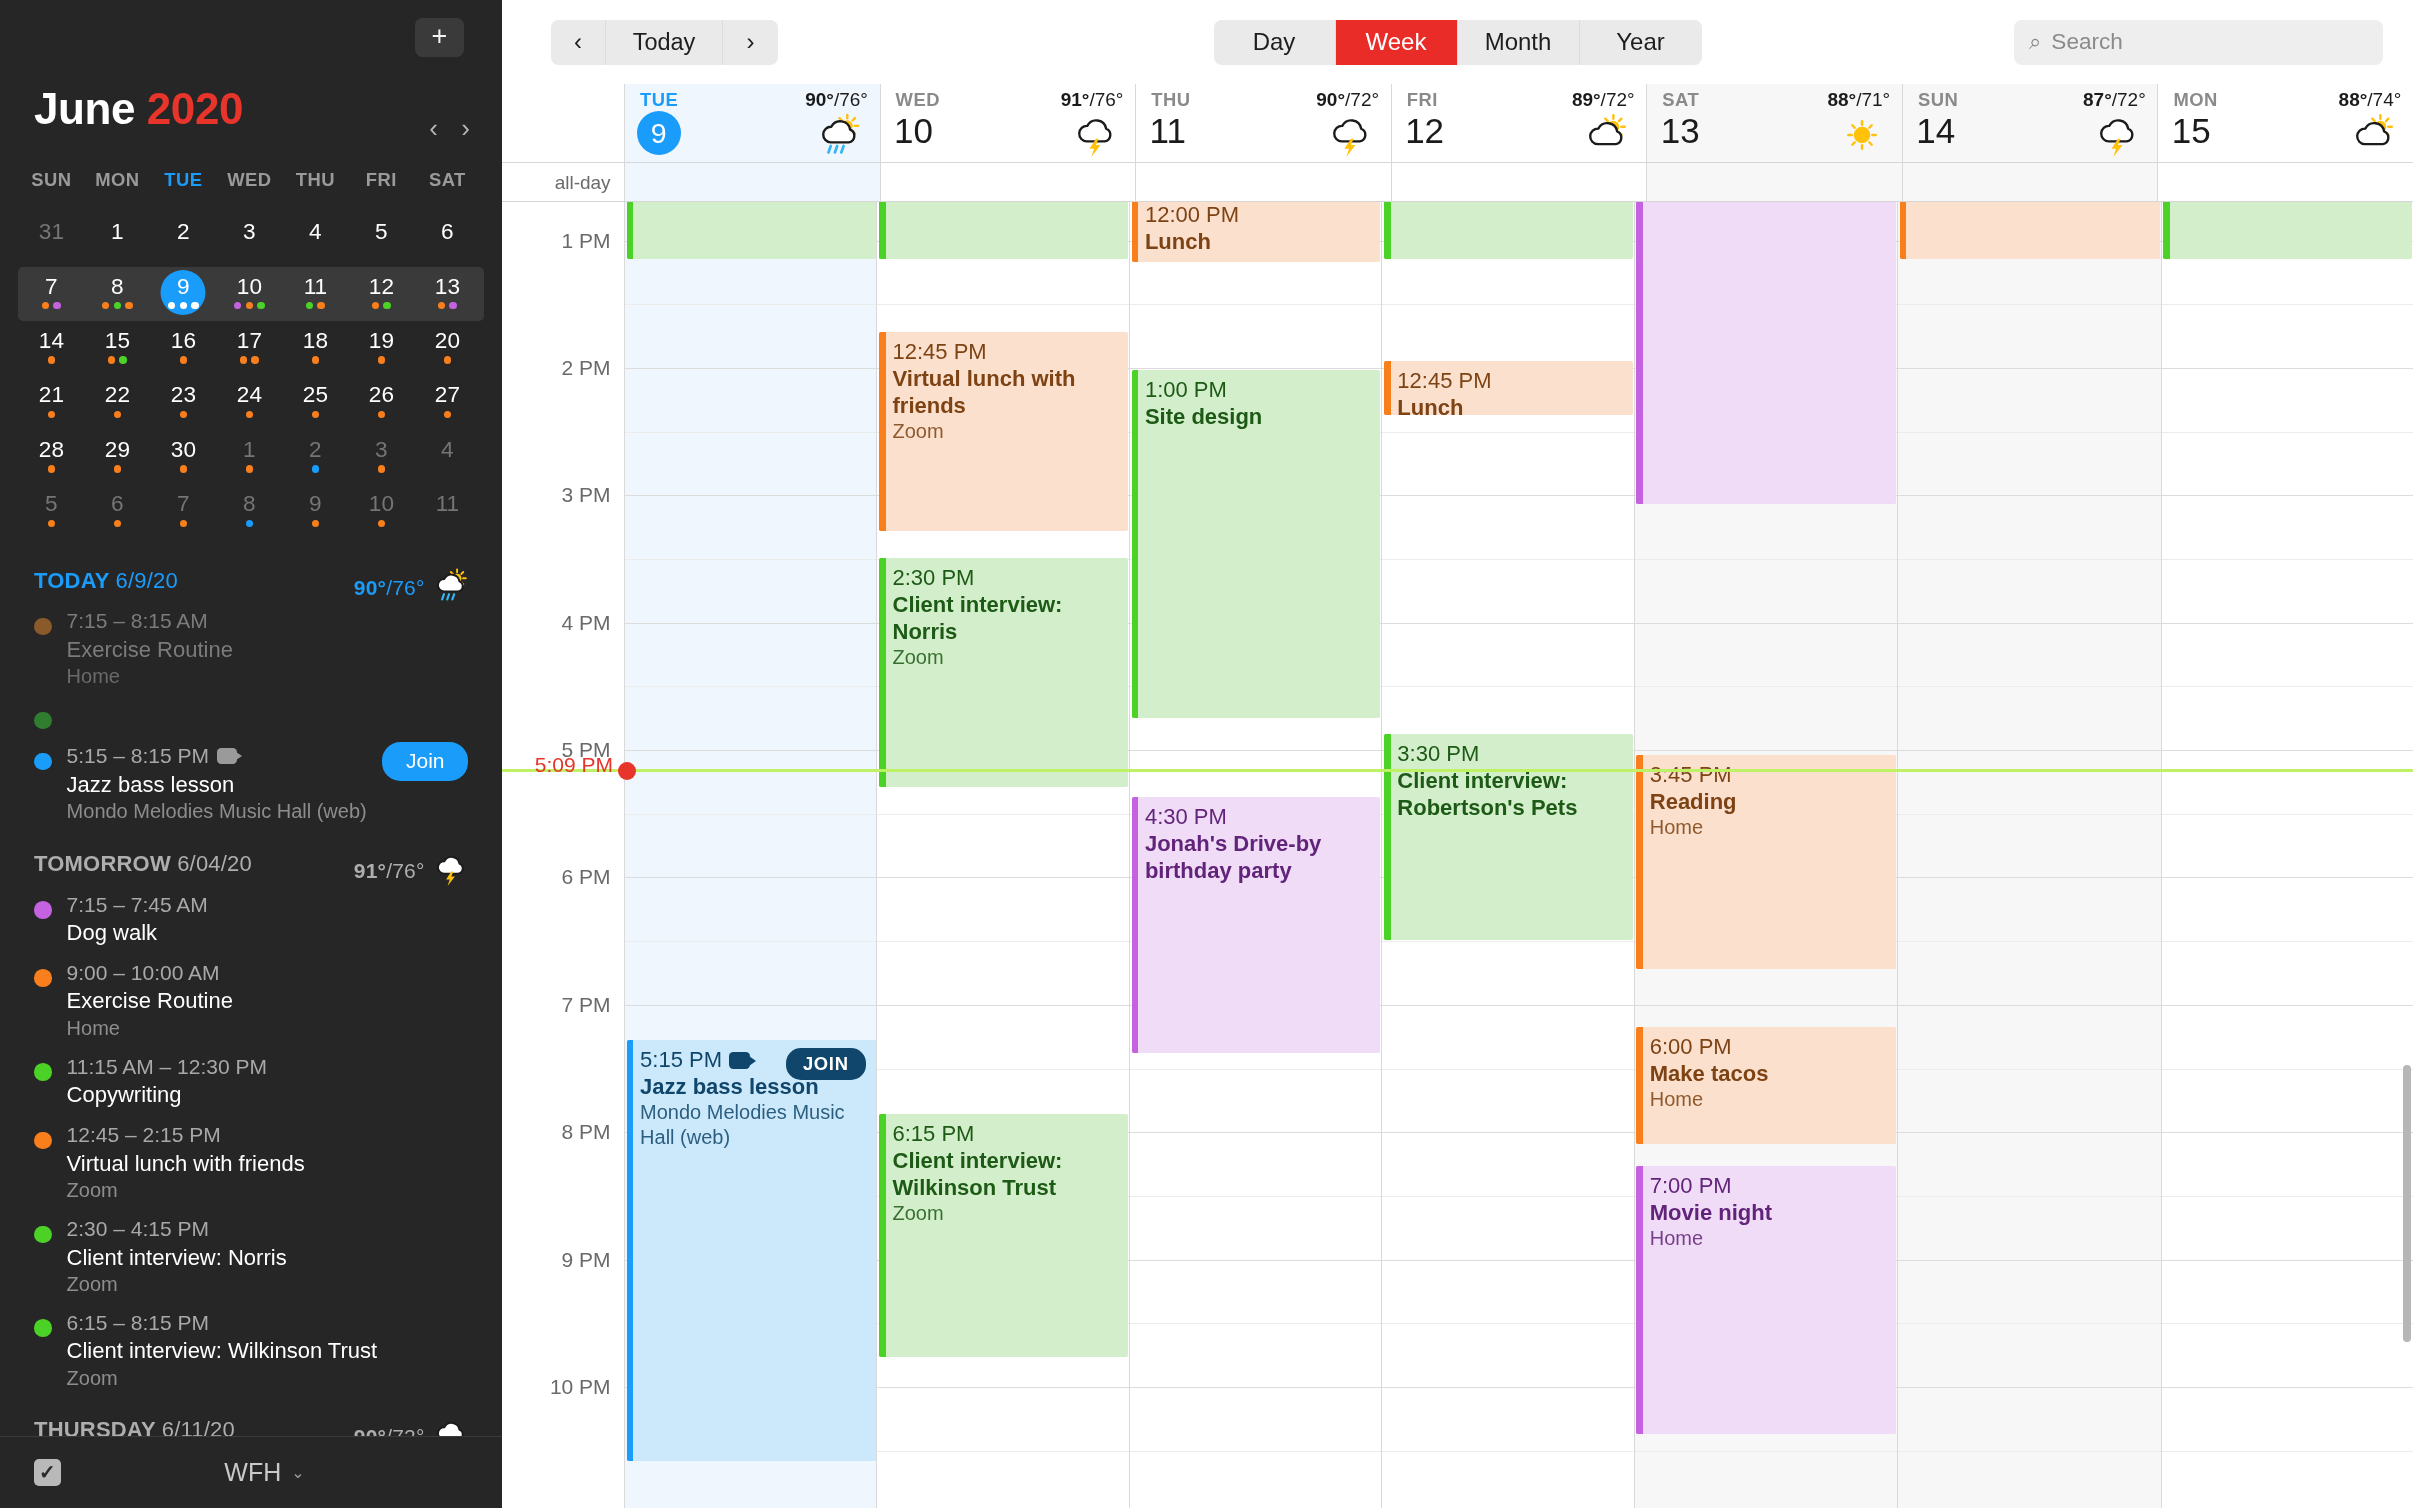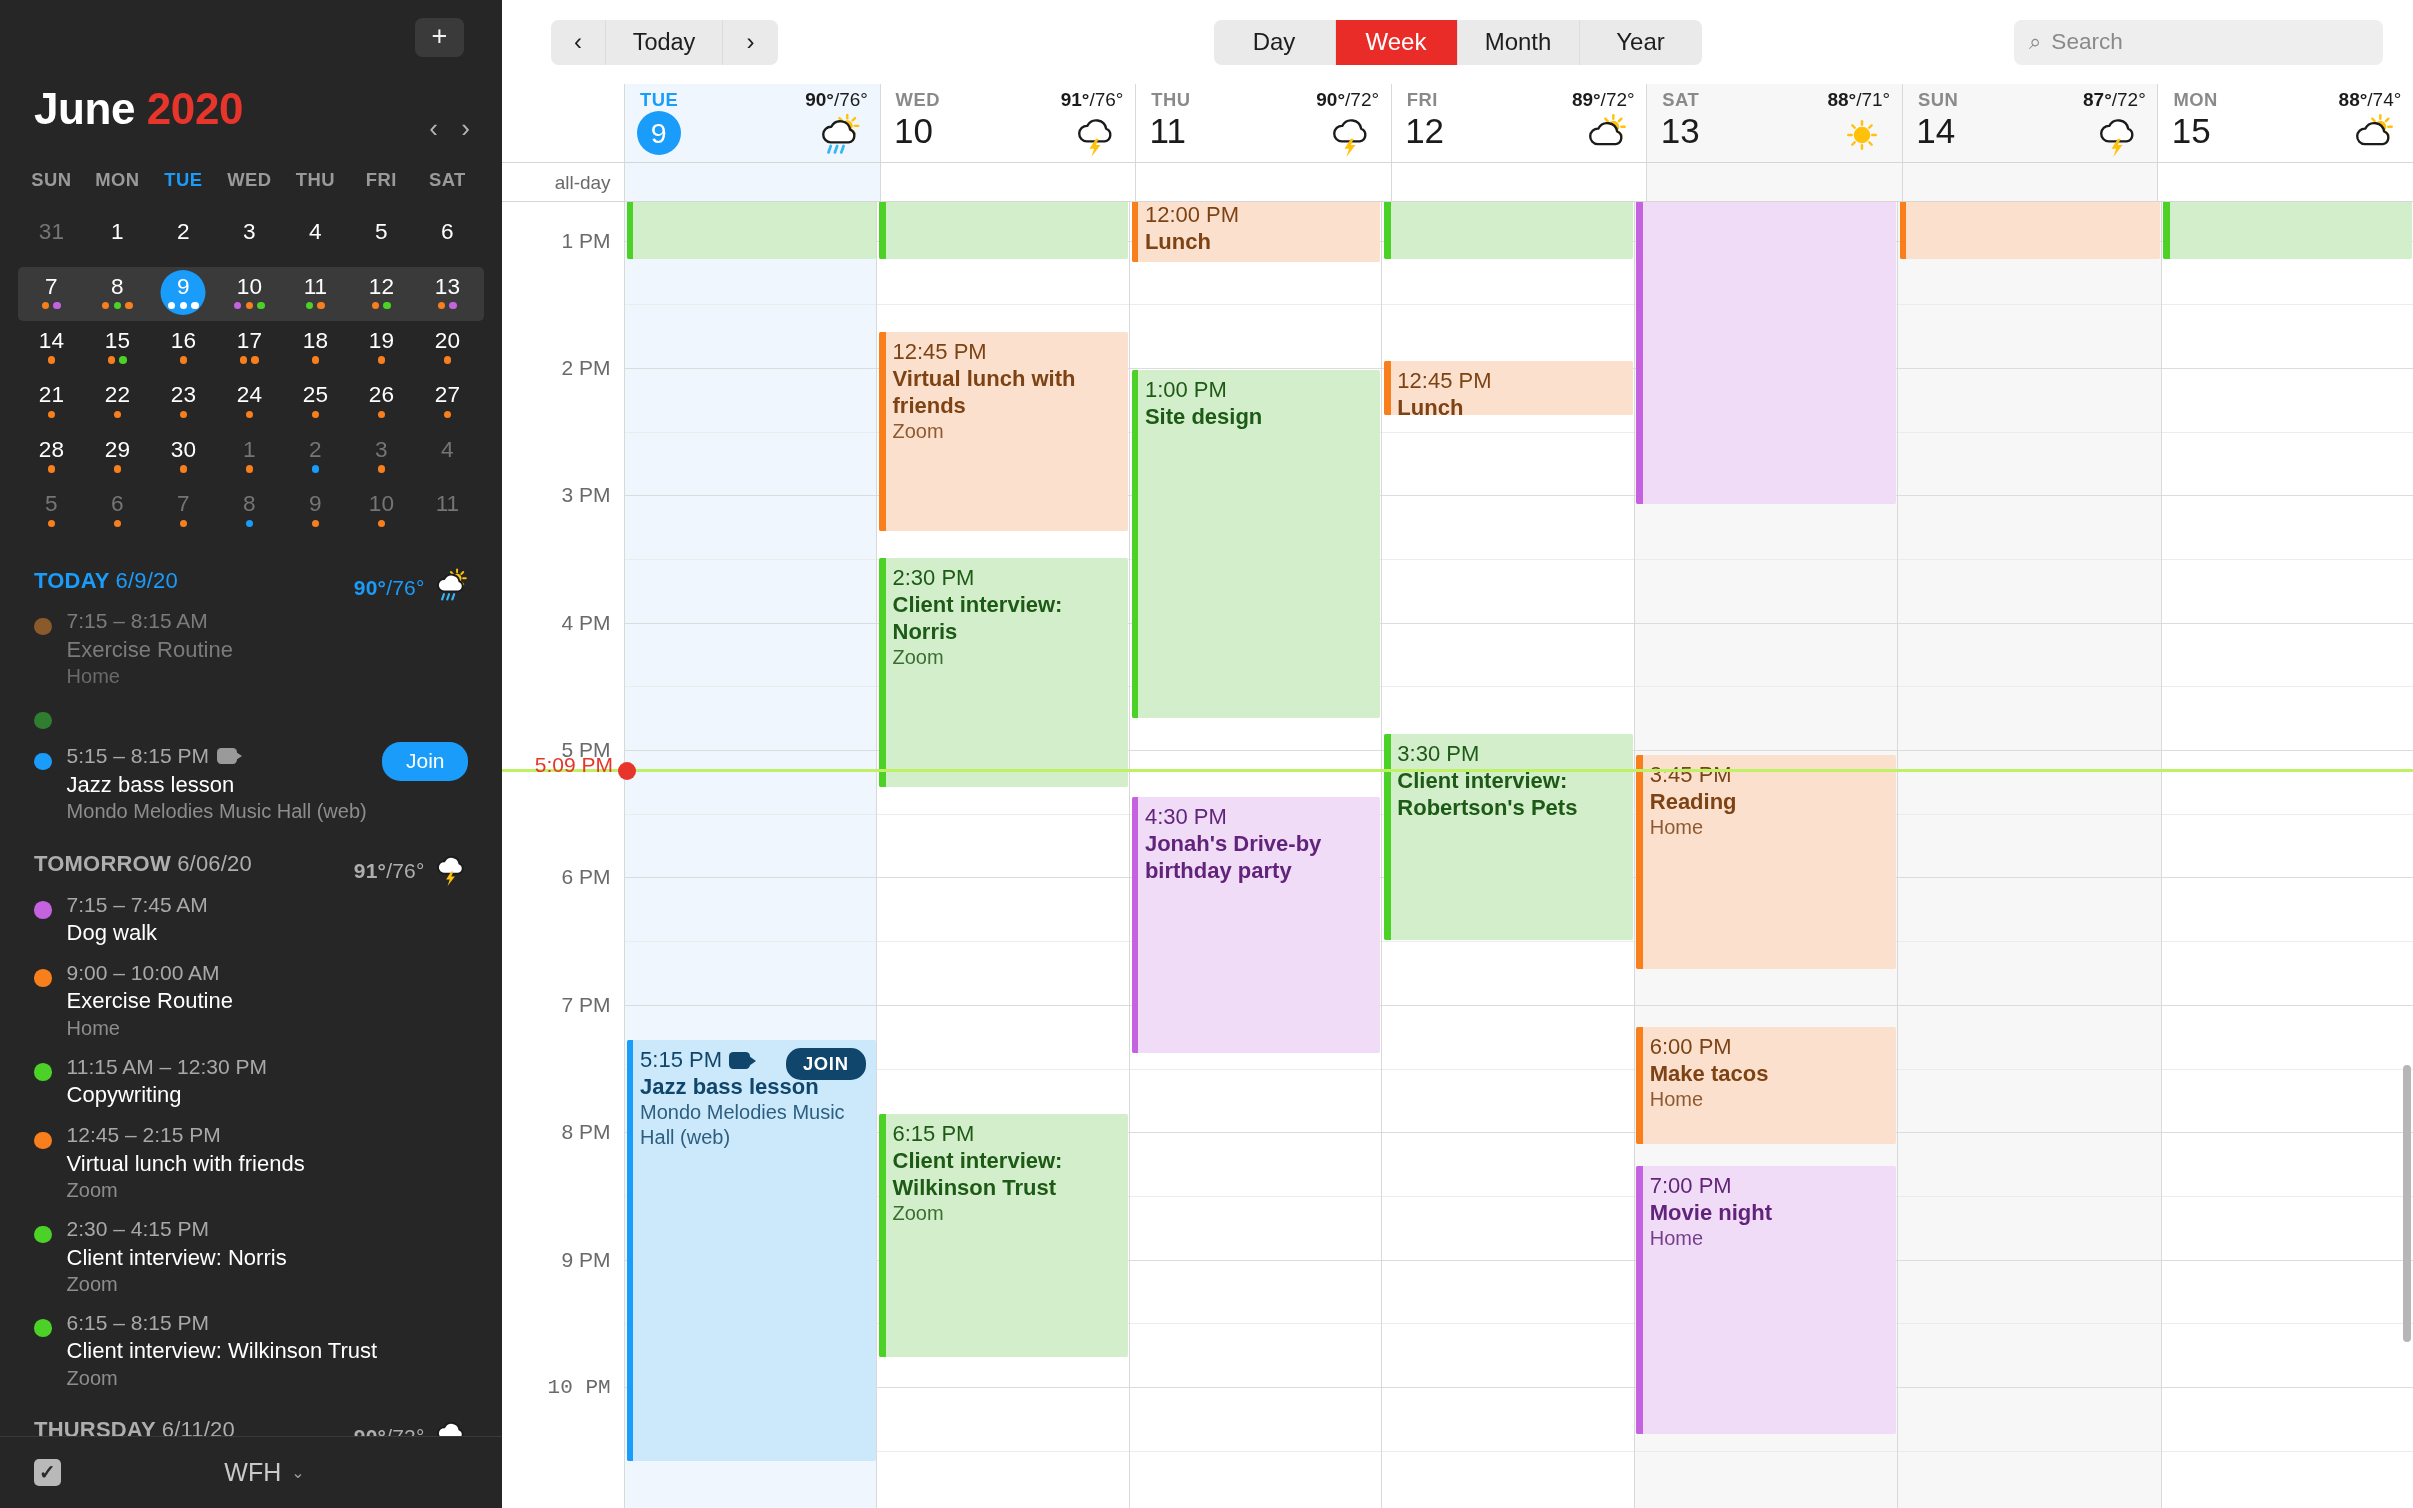--- a/index.html
+++ b/index.html
@@ -632,21 +632,21 @@
             <div class="ev-loc">Mondo Melodies Music Hall (web)</div>
           </div>
           <div class="join-pill">Join</div>
         </div>
         <div class="day-head other-head"><span class="wx">
             <span><b>91°</b>/76°</span>
             <span><svg width="35" height="35" viewBox="0 0 48 48">
                 <path d="M15 31 a8.5 8.5 0 0 1 .6-17 11 11 0 0 1 20.6 3.2 7.2 7.2 0 0 1-1.6 13.8z" fill="#ffffff" stroke="#1b1b1b" stroke-width="2.6" stroke-linejoin="round"></path>
                 <path d="M25 28 L18 39 h5 l-3 9 l10 -13 h-5 l3 -7z" fill="#ffc10a"></path>
               </svg></span>
-          </span><span>TOMORROW </span><span class="dh-date">6/06/20</span></div>
+          </span><span>TOMORROW </span><span class="dh-date">6/04/20</span></div>
         <div class="ev">
           <div class="ev-dot" style="background: rgb(196, 98, 224);"></div>
           <div class="ev-body">
             <div class="ev-time">
               <span>7:15 – 7:45 AM</span>
             </div>
             <div class="ev-title">Dog walk</div>
           </div>
         </div>
         <div class="ev">
@@ -865,21 +865,21 @@
         <div class="time-gutter" id="time-gutter">
             <div class="time-lab" style="top: 39px;">1 PM</div>
             <div class="time-lab" style="top: 166px;">2 PM</div>
             <div class="time-lab" style="top: 293px;">3 PM</div>
             <div class="time-lab" style="top: 421px;">4 PM</div>
             <div class="time-lab" style="top: 548px;">5 PM</div>
             <div class="time-lab" style="top: 675px;">6 PM</div>
             <div class="time-lab" style="top: 803px;">7 PM</div>
             <div class="time-lab" style="top: 930px;">8 PM</div>
             <div class="time-lab" style="top: 1058px;">9 PM</div>
-            <div class="time-lab" style="top: 1185px; font-family: Liberation Mono, monospace;">10 PM</div>
+            <div class="time-lab" style="top: 1185px;">10 PM</div>
           </div>
         <div id="day-cols" style="display:flex;flex:1;min-width:0;position:relative;">
             <div class="daycol todaycol" id="col-0">
               <div class="hline" style="top: 39px;"></div>
               <div class="hline half" style="top: 102px;"></div>
               <div class="hline" style="top: 166px;"></div>
               <div class="hline half" style="top: 230px;"></div>
               <div class="hline" style="top: 293px;"></div>
               <div class="hline half" style="top: 357px;"></div>
               <div class="hline" style="top: 421px;"></div>

